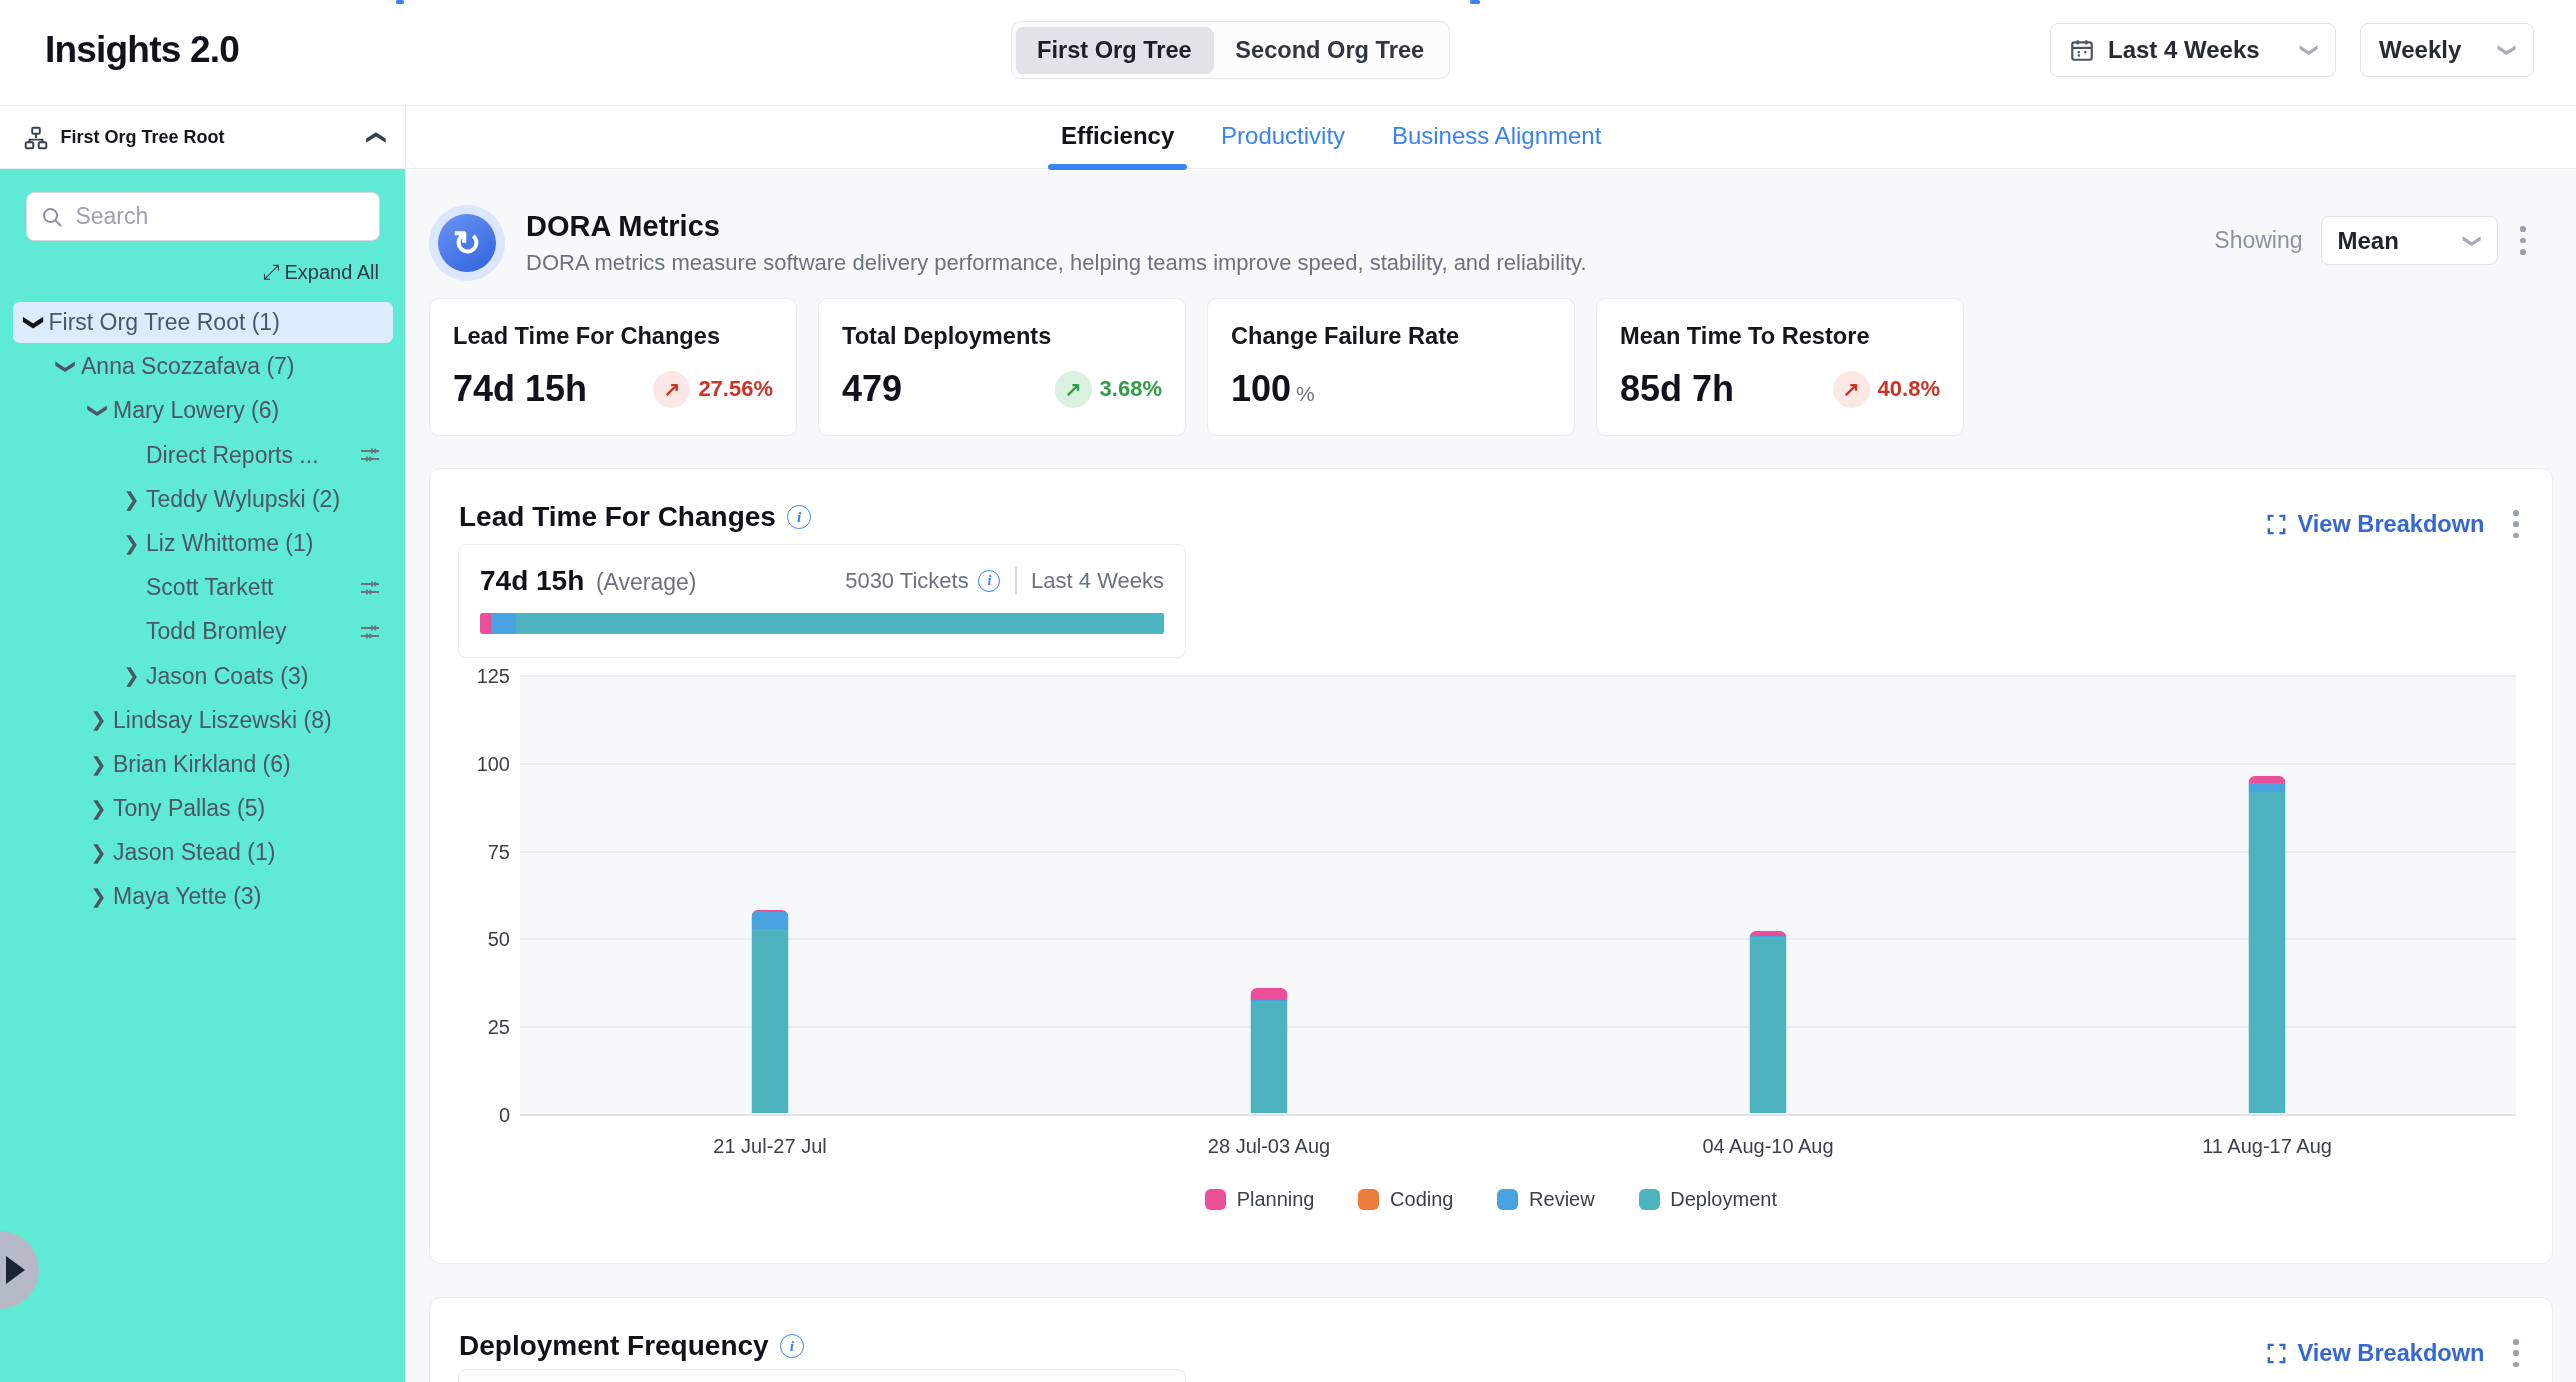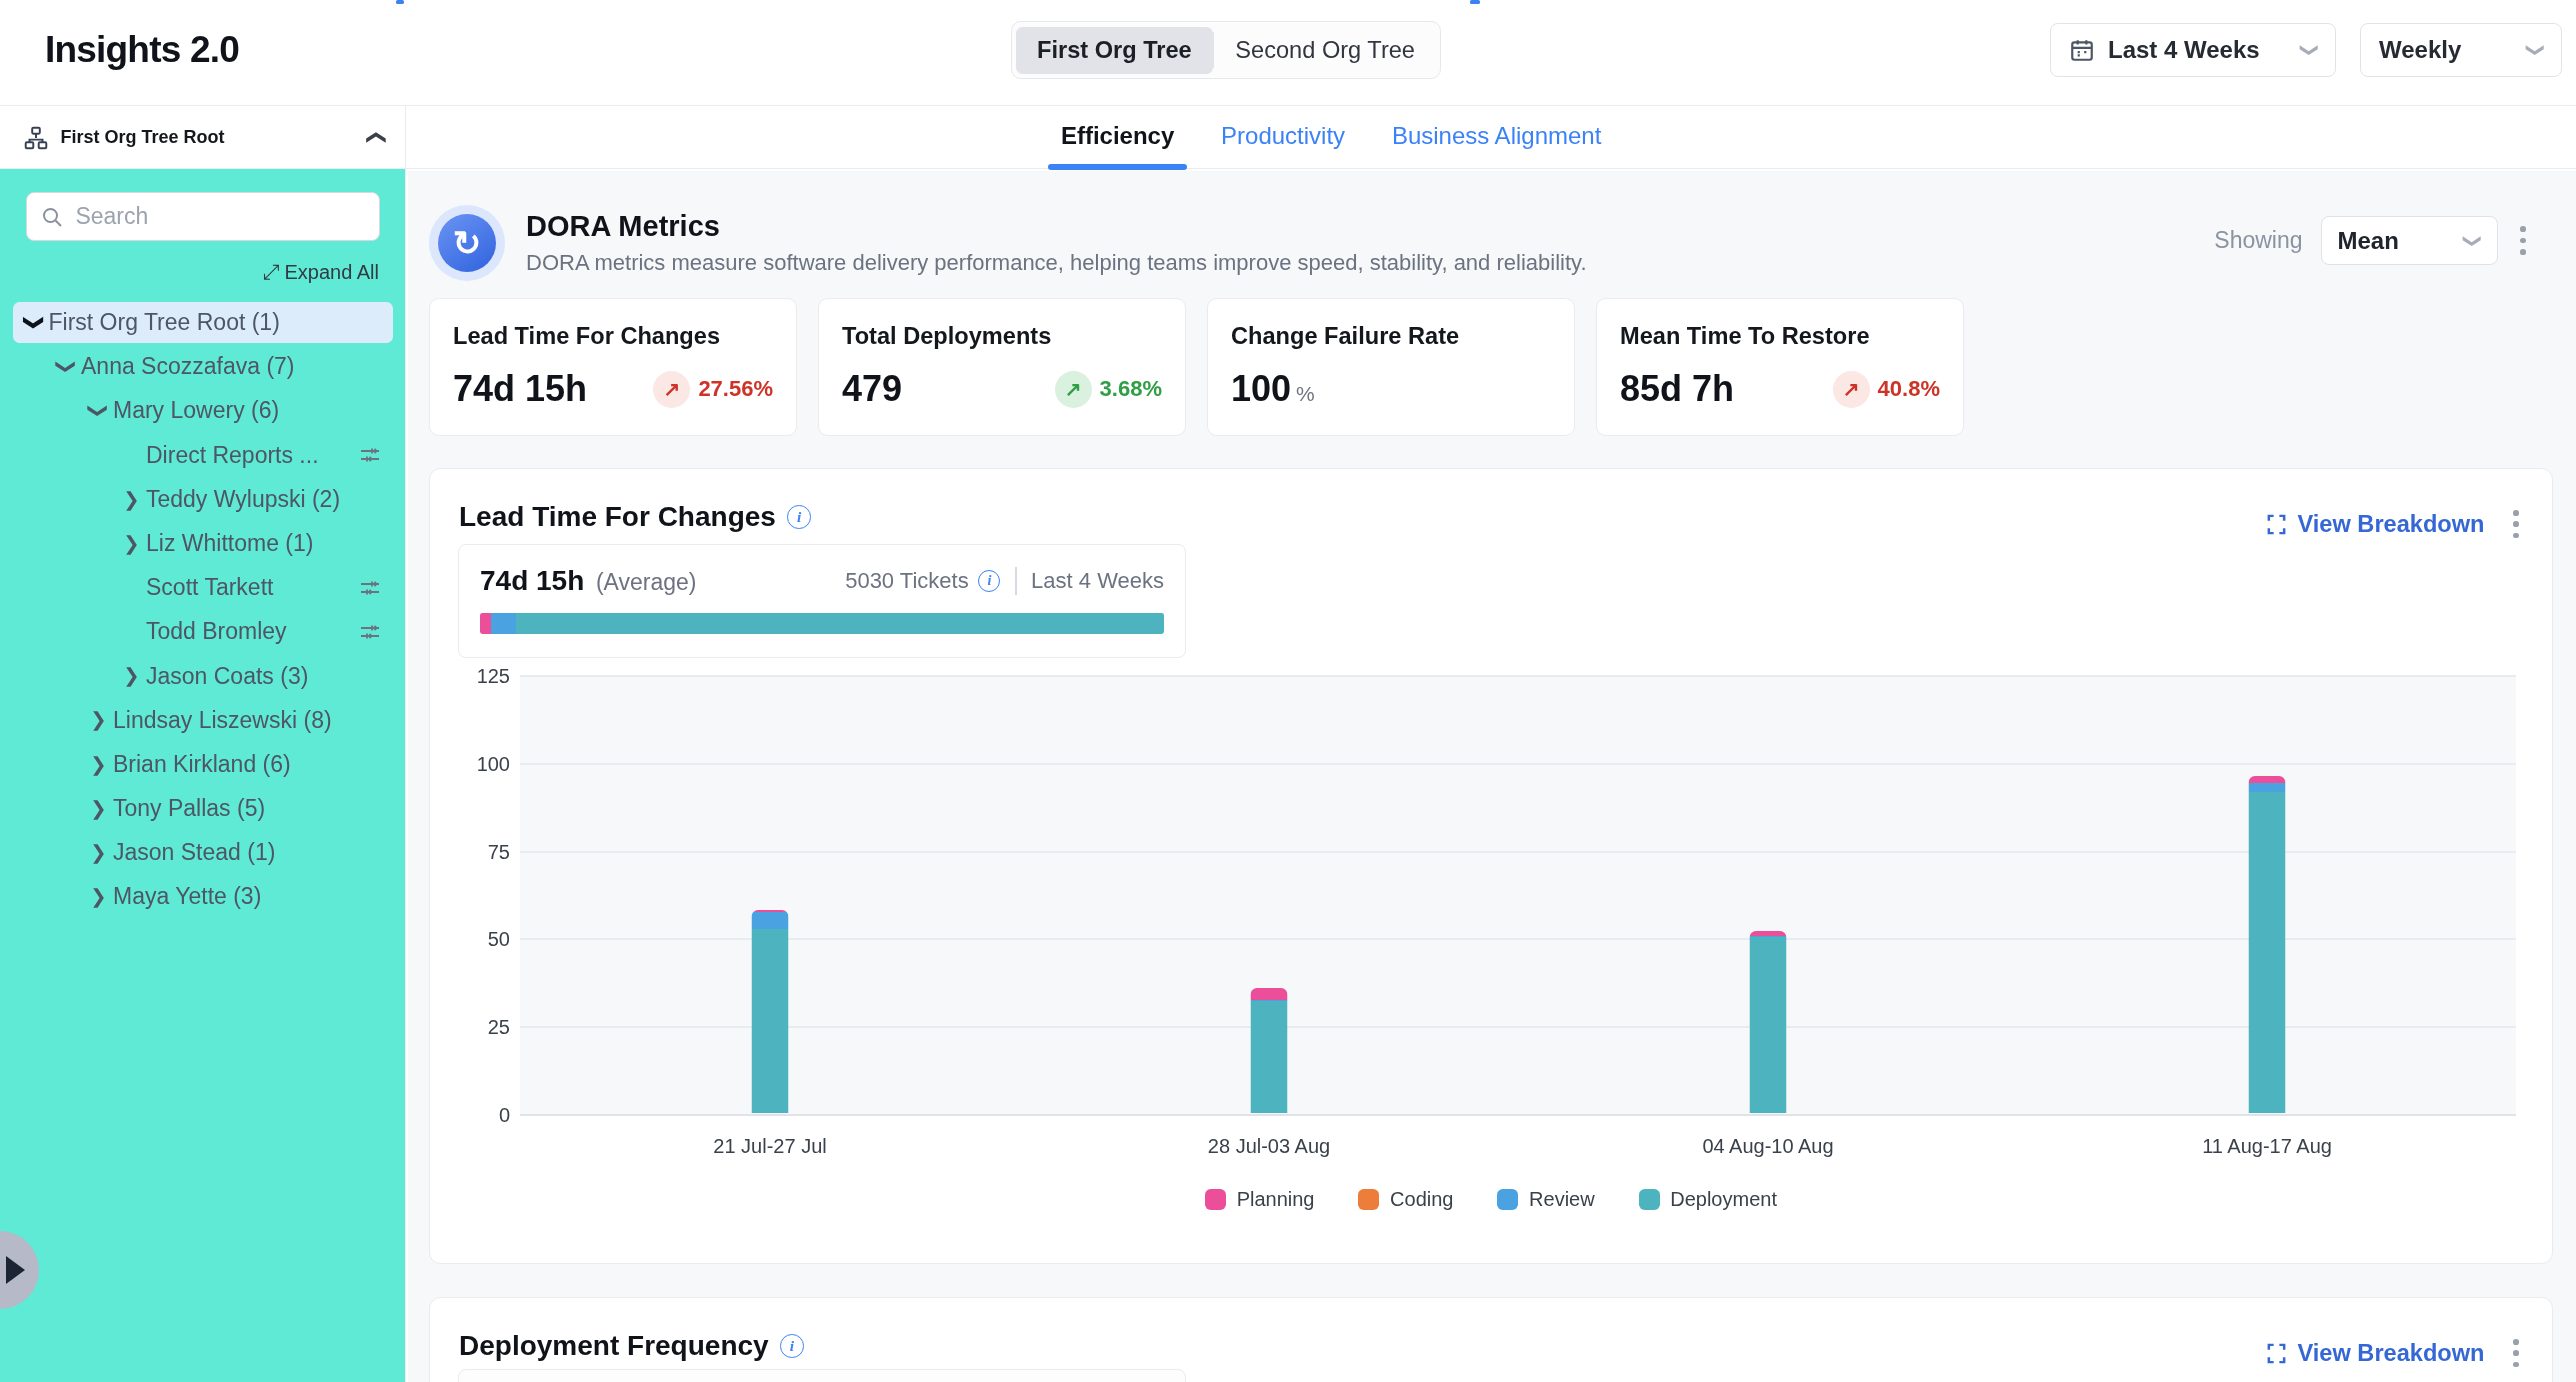--- a/index.html
+++ b/index.html
@@ -10,29 +10,29 @@
   
   .topbar { position:absolute; left:0; top:0; width:2576px; height:106px; background:#fff;
             border-bottom:1.6px solid #e9ebee; }
   .app-title { position:absolute; left:45px; top:29px; font-size:37px; font-weight:800;
                letter-spacing:-0.8px; color:#101319; }
   .artifact { position:absolute; top:0; height:4px; background:#3b82f6; border-radius:1.6px; }
 
   .org-toggle { position:absolute; left:1011px; top:21px; height:58px; display:flex; align-items:center;
                 background:#fcfcfd; border:1.6px solid #e7e8ec; border-radius:9.7px; padding:4px; }
   .org-toggle .seg { font-size:23.6px; color:#32373f; padding:0 21px; height:47px; line-height:47px;
-                     border-radius:6.5px; cursor:pointer; white-space:nowrap; }
+                     border-radius:6.5px; cursor:pointer; white-space:nowrap;font-weight:bold; }
   .org-toggle .seg.active { background:#e2e2e9; font-weight:700; color:#1b1f26; }
   .org-toggle .divider { width:1.6px; height:36px; background:#e3e4e9; }
 
   .dd { position:absolute; top:23px; height:54px; background:#fff; border:1.6px solid #e0e3e8;
         border-radius:8px; display:flex; align-items:center; padding:0 18px; gap:13px; }
   .dd .lbl { font-size:24px; font-weight:600; color:#262b33; white-space:nowrap; }
   .dd-date { left:2050px; width:286px; }
-  .dd-gran { left:2360px; width:202px; }
+  .dd-gran { left:2360px; width:174px; }
   .chev-glyph { font-size:18px; color:#a7adb8; transform:rotate(90deg); display:inline-block; line-height:1; }
 
   
   .row2 { position:absolute; left:0; top:106px; width:2576px; height:63px; background:#fff;
           border-bottom:1.6px solid #e9ebee; }
   .side-head { position:absolute; left:0; top:0; width:406px; height:63px; border-right:1.6px solid #e9ebee;
                display:flex; align-items:center; padding:0 23px; gap:11.4px; }
   .side-head .t { font-size:18px; font-weight:700; color:#14171c; flex:1; }
   .collapse-chev { font-size:19.5px; color:#394049; transform:rotate(-90deg); display:inline-block; }
   .tabs { position:absolute; left:1056px; top:0; height:63px; display:flex; gap:37px; align-items:center;text-align:center; }

